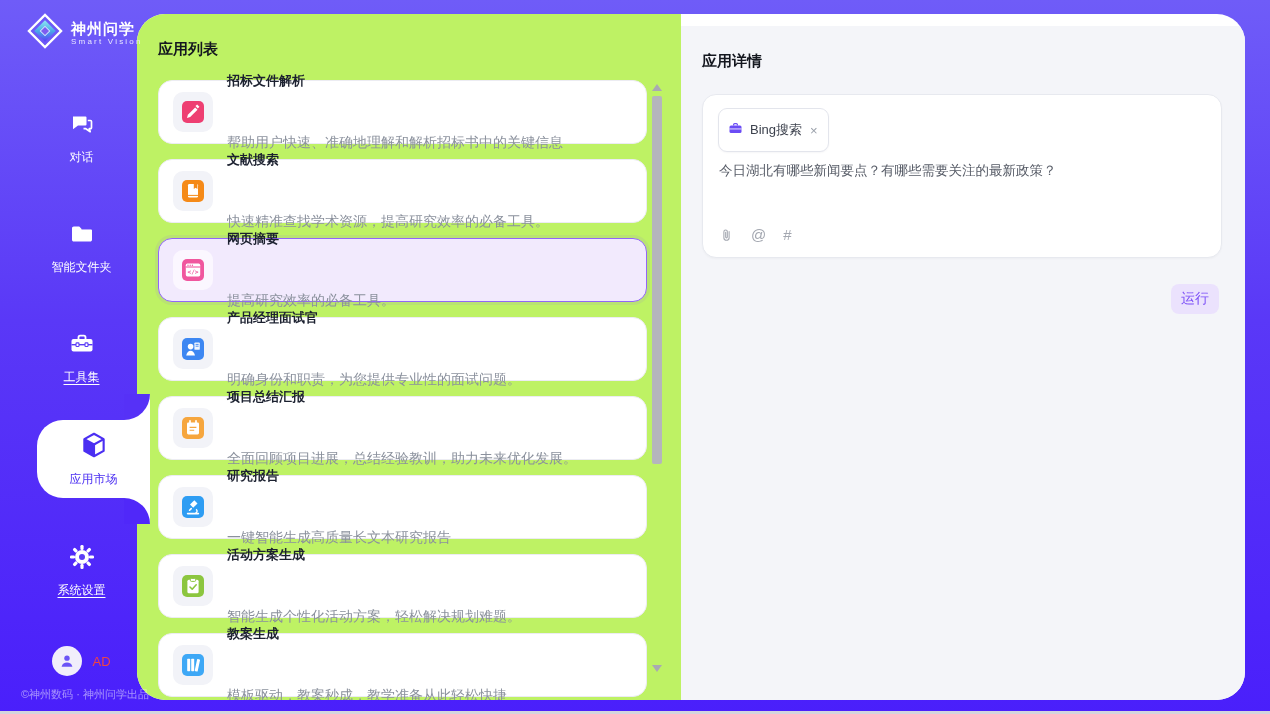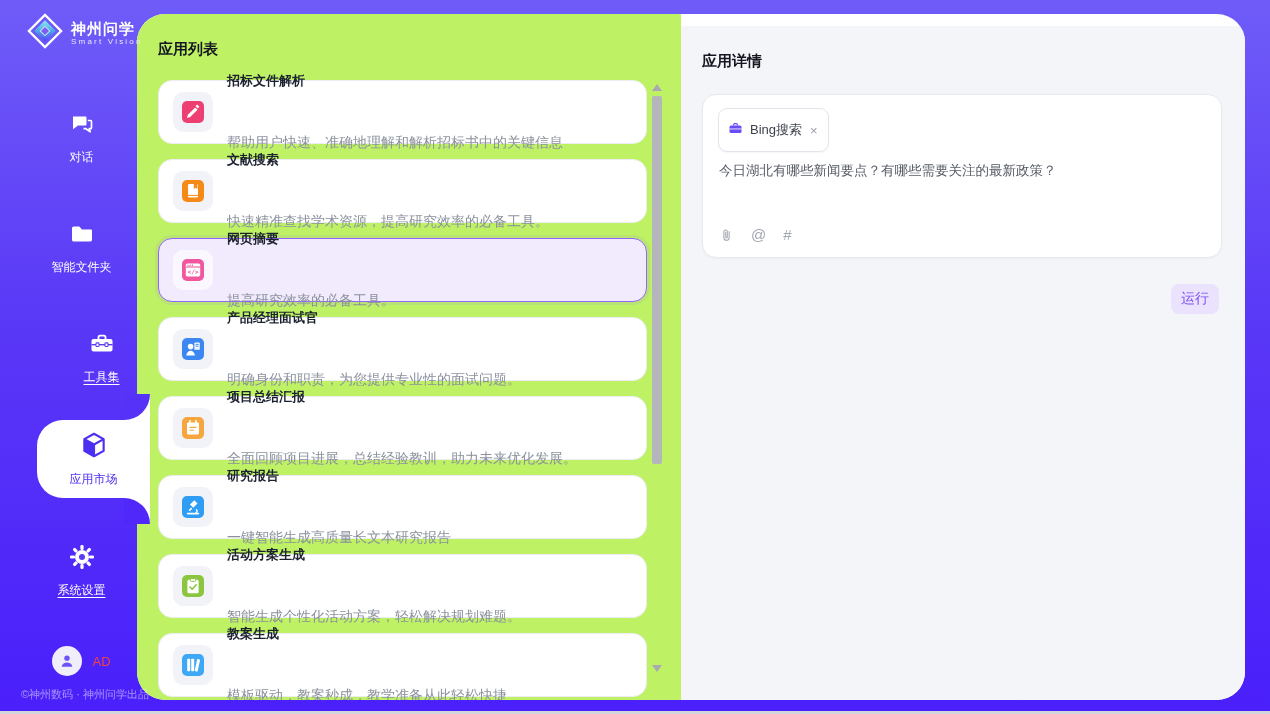--- a/index.html
+++ b/index.html
@@ -12,21 +12,21 @@
   .bottom-line{position:absolute;left:0;right:0;bottom:0;height:3px;background:#d3d5dd;z-index:9;}
 
   
   .sidebar{position:absolute;left:13px;top:0;width:137px;height:714px;z-index:2;}
   .brand{position:absolute;top:12px;left:13px;display:flex;align-items:center;gap:7px;}
   .brand-name{color:#fff;font-size:15px;font-weight:bold;letter-spacing:1px;line-height:17px;}
   .brand-sub{color:#e8e6ff;font-size:8px;letter-spacing:2.2px;line-height:10px;}
   .nav-item{position:absolute;left:0;width:137px;display:flex;flex-direction:column;align-items:center;gap:7px;cursor:pointer;}
   .nav-item .nav-label{color:#fff;font-size:12px;}
   .nav-item .nav-label.u{text-decoration:underline;text-underline-offset:3px;}
-  .nav-chat{top:110px;} .nav-smart-folder{top:220px;text-align:center;} .nav-toolset{top:330px;margin-left:20px;} .nav-settings{top:543px;}
+  .nav-chat{top:110px;} .nav-smart-folder{top:220px;text-align:center;} .nav-toolset{top:330px;} .nav-settings{top:543px;}
   .nav-item.active{left:24px;width:113px;height:78px;top:420px;background:#fff;border-radius:26px 0 0 26px;justify-content:center;}
   .nav-item.active .nav-label{color:#4b2ff2;}
   .notch{position:absolute;right:0;width:26px;height:26px;background:#fff;overflow:hidden;}
   .notch-top{top:-26px;} .notch-bottom{bottom:-26px;}
   .notch::before{content:'';position:absolute;width:52px;height:52px;border-radius:50%;}
   .notch-top::before{left:-26px;top:-26px;background:#5631f7;}
   .notch-bottom::before{left:-26px;bottom:-26px;background:#5028f9;}
   .user-row{position:absolute;bottom:38px;left:0;width:137px;display:flex;align-items:center;justify-content:center;gap:10px;cursor:pointer;}
   .avatar{width:30px;height:30px;border-radius:50%;background:#f1eefb;display:flex;align-items:center;justify-content:center;}
   .user-name{color:#ef4444;font-size:13px;}

